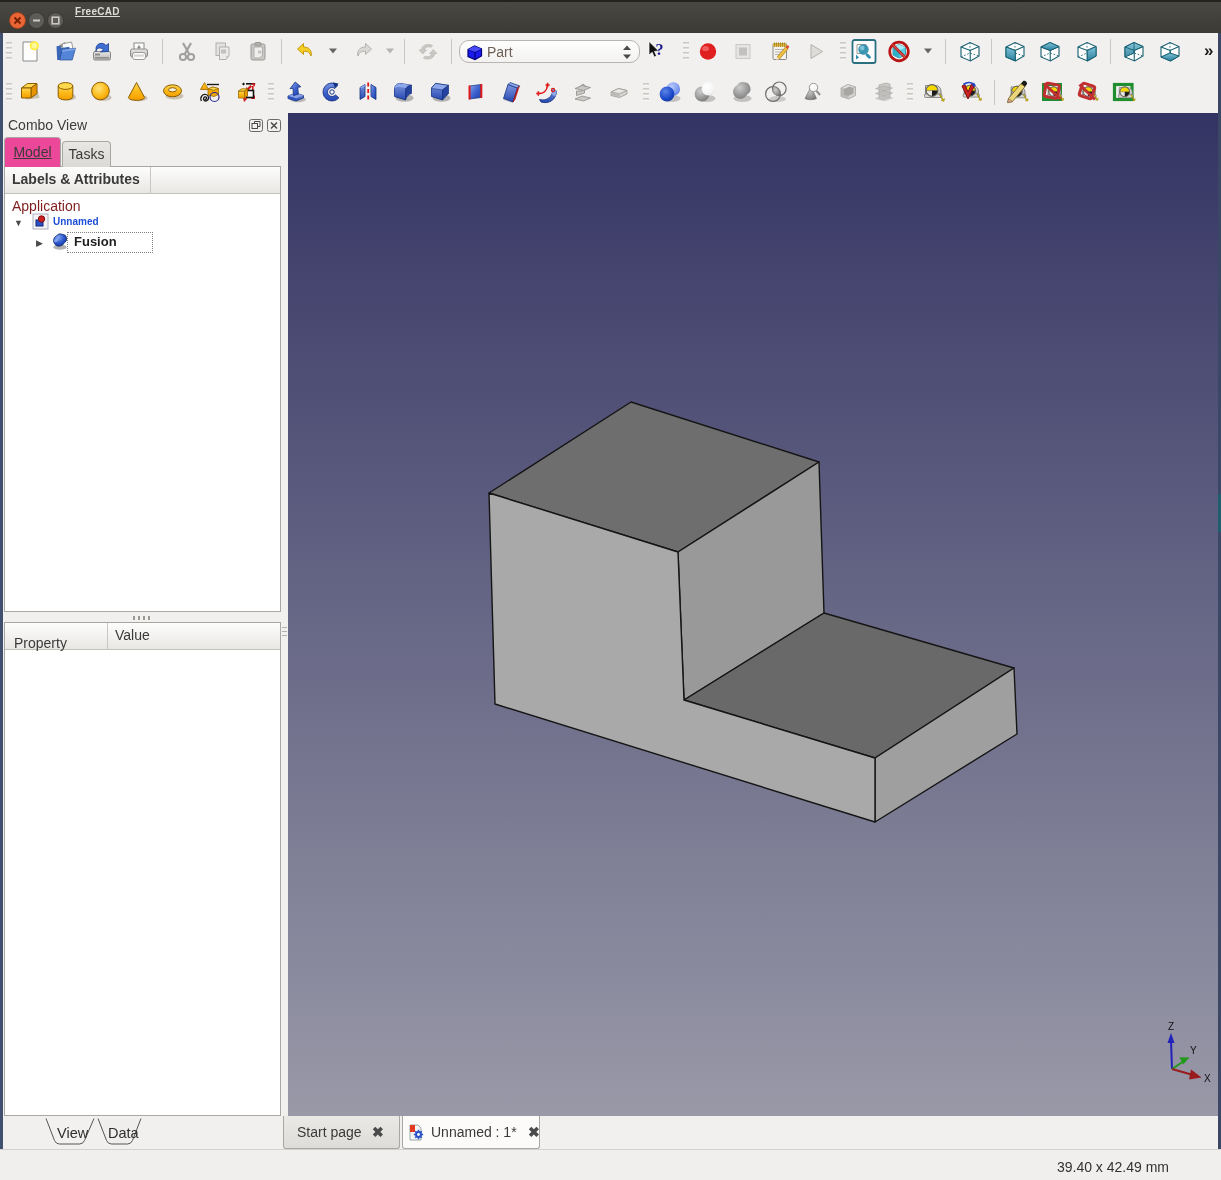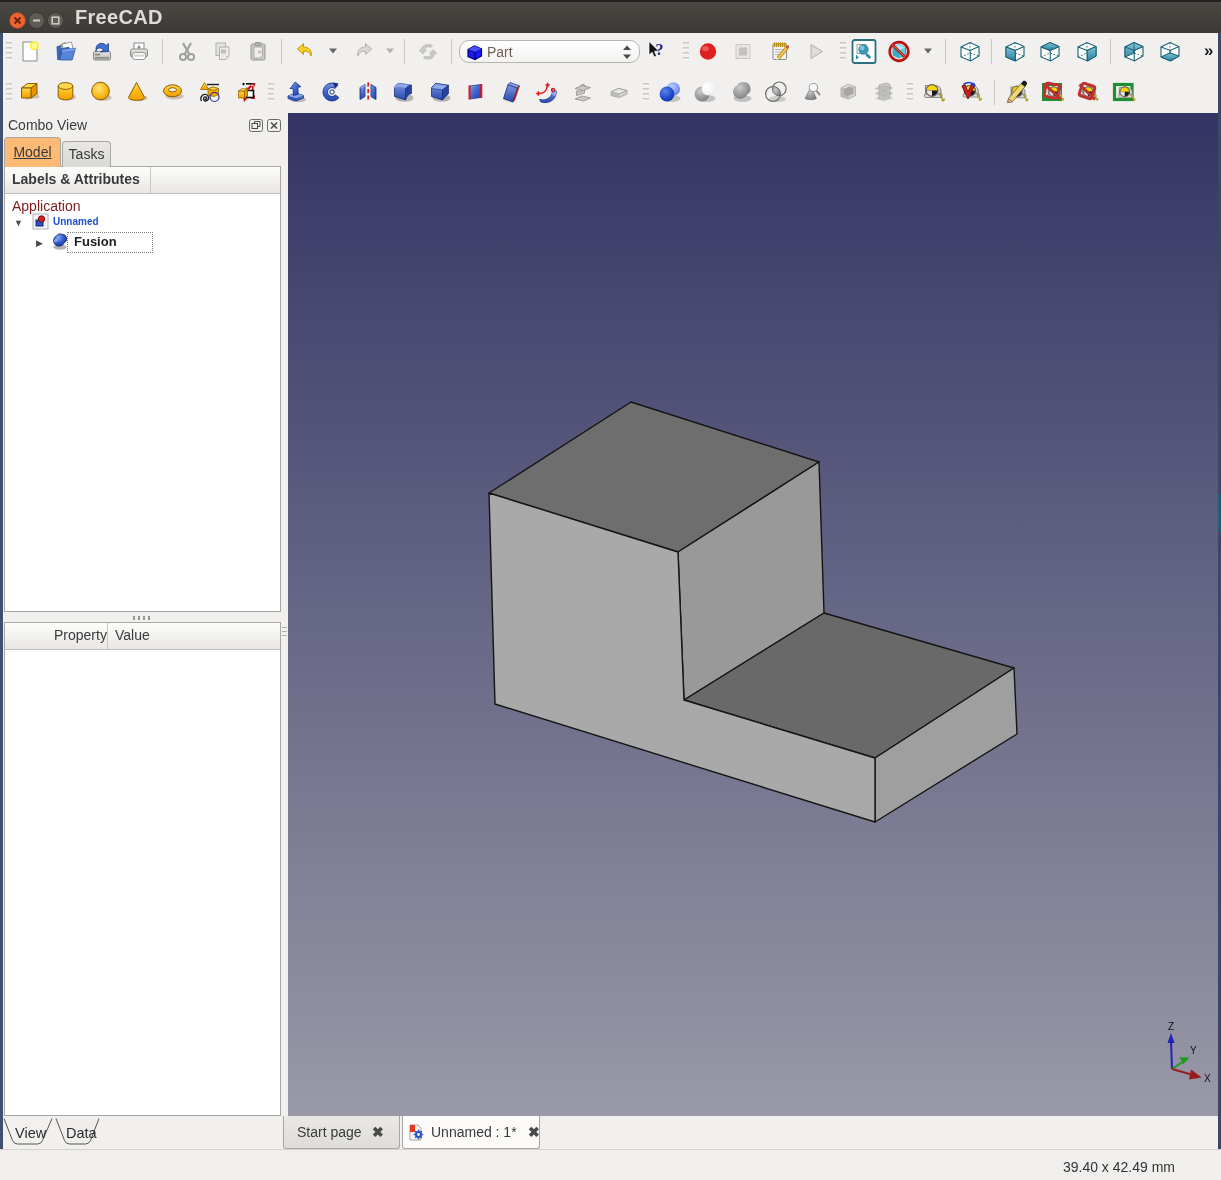--- a/index.html
+++ b/index.html
@@ -4,74 +4,74 @@
 <style>
 * { margin:0; padding:0; box-sizing:border-box; }
 html,body { width:1221px; height:1180px; overflow:hidden; font-family:"Liberation Sans", sans-serif; }
 body { position:relative; background:#f1f0ee; }
 .abs { position:absolute; }
 
 
 #titlebar { left:0; top:0; width:1221px; height:33px;
   background:linear-gradient(#4a4843,#3b3a36); border-top:2px solid #242320; }
 .tbtn { position:absolute; top:10px; width:17px; height:17px; border-radius:50%; }
-#title-text { left:75px; top:4px; font-size:20px; font-weight:bold; color:#dfddd9; letter-spacing:0.3px; }
+#title-text { left:75px; top:4px; font-size:10px; font-weight:bold; color:#dfddd9; letter-spacing:0.3px;text-decoration:underline; }
 
 
 #bl { left:0; top:33px; width:3px; height:1147px; background:#41506f; }
 #br { left:1218px; top:33px; width:3px; height:1147px; background:#3a4765; }
 
 
 #toolbars { left:3px; top:33px; width:1215px; height:80px; background:#f1f0ee; }
 
 
 #combobox { left:459px; top:40px; width:181px; height:23px; background:linear-gradient(#fefefe,#f3f2f0);
   border:1px solid #b7b5b1; border-radius:10px; }
 #combobox .cbtext { position:absolute; left:27px; top:3px; font-size:14px; color:#6e6054; }
 
 
 #dock { left:3px; top:113px; width:285px; height:1036px; background:#f1f0ee; }
 #comboview-title { left:8px; top:117px; font-size:14px; color:#3c3c3c; }
 .winbtn { position:absolute; top:119px; width:14px; height:13px; }
 
 .tab { position:absolute; font-size:14px; color:#3a3a3a; text-align:center;
   border:1px solid #a9a7a3; border-bottom:none; border-radius:4px 4px 0 0; }
-#tab-model { left:4px; top:137px; width:57px; height:30px; background:#fdba74; line-height:29px; z-index:3;text-decoration:underline;}
+#tab-model { left:4px; top:137px; width:57px; height:30px; background:#ec4899; line-height:29px; z-index:3;text-decoration:underline;}
 #tab-tasks { left:62px; top:141px; width:49px; height:26px; background:linear-gradient(#e9e7e4,#dbd9d5); line-height:24px; z-index:1;}
 
 #treepanel { left:4px; top:166px; width:277px; height:446px; background:#fff; border:1px solid #a9a7a3; }
 #treeheader { left:0px; top:0px; width:146px; height:27px; background:linear-gradient(#fdfdfc,#e9e7e4);
   border-right:1px solid #c9c7c3; border-bottom:1px solid #c2c0bc; font-size:14px; color:#3a3a3a; padding:4px 0 0 7px; position:absolute;font-weight:bold;}
 #treeheader2 { left:146px; top:0px; right:0px; height:27px; background:linear-gradient(#fdfdfc,#e9e7e4); border-bottom:1px solid #c2c0bc; position:absolute;}
 
 #splitter { left:4px; top:615px; width:277px; height:6px; }
 #splitter .dots { position:absolute; left:129px; top:1px; width:17px; height:4px;
   background:repeating-linear-gradient(90deg,#9a9894 0 2px, transparent 2px 5px); }
 
 #proppanel { left:4px; top:622px; width:277px; height:494px; background:#fff; border:1px solid #a9a7a3; }
 #propheader { position:absolute; left:0; top:0; width:100%; height:27px; background:linear-gradient(#fdfdfc,#e9e7e4); border-bottom:1px solid #c2c0bc; font-size:14px; color:#3a3a3a;}
-#propheader .c1 { position:absolute; left:9px; top:4px;margin-left:40px; }
+#propheader .c1 { position:absolute; left:9px; top:12px; }
 #propheader .c2 { position:absolute; left:110px; top:4px; }
 #propheader .div { position:absolute; left:102px; top:0; width:1px; height:26px; background:#c9c7c3;}
 
 
 #viewport { left:288px; top:113px; width:930px; height:1003px;
   background:linear-gradient(#343464, #9999a8); }
 
 
 #mditabs { left:281px; top:1116px; width:937px; height:33px; background:#f1f0ee;text-align:center; }
 .mtab { position:absolute; top:0px; height:33px; border:1px solid #a9a7a3; border-top:none; font-size:14px; color:#3a3a3a; border-radius:0 0 3px 3px;}
 
 
 #statusbar { left:0px; top:1149px; width:1221px; height:31px; background:#f0efed; border-top:1px solid #d4d2ce; }
 #statusbar .lt { position:absolute; left:9px; top:9px; font-size:14px; color:#333; }
-#statusbar .rt { position:absolute; right:46px; top:9px; font-size:14px; color:#333; }
-
-
-.vtab { position:absolute; top:1118px; height:30px; font-size:14px; color:#1d4ed8; }
+#statusbar .rt { position:absolute; right:52px; top:9px; font-size:14px; color:#333; }
+
+
+.vtab { position:absolute; top:1118px; height:30px; font-size:14px; color:#1d4ed8;padding-left:42px; }
 </style>
 </head>
 <body>
 <div class="abs" id="titlebar">
   <svg class="tbtn" style="left:9px" viewBox="0 0 17 17">
       <circle cx="8.5" cy="8.5" r="8" fill="#e96536" stroke="#a8431a"></circle>
       <path d="M5.5 5.5 L11.5 11.5 M11.5 5.5 L5.5 11.5" stroke="#701f00" stroke-width="1.8"></path>
     </svg>
   <svg class="tbtn" style="left:28px" viewBox="0 0 17 17">
       <circle cx="8.5" cy="8.5" r="8" fill="#5e5c57" stroke="#383733"></circle>

